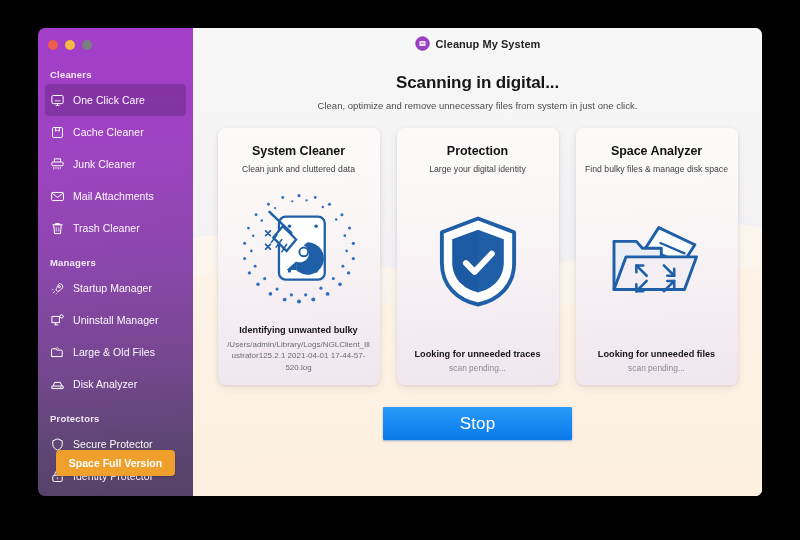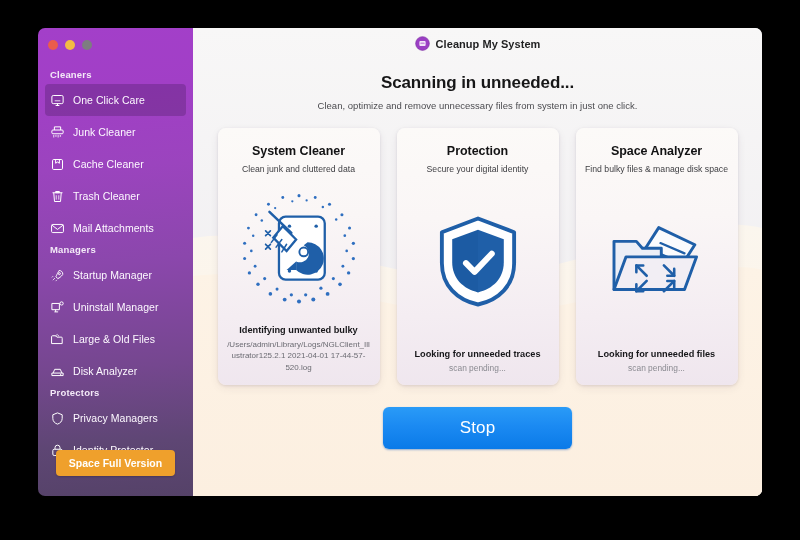--- a/index.html
+++ b/index.html
@@ -22,21 +22,21 @@
   .tl { width:10px; height:10px; border-radius:50%; }
   .tl.red   { background:#eb5c4c; }
   .tl.yellow{ background:#f3bb43; }
   .tl.gray  { background:#7d7d80; }
 
   .sec-title {
     font-size:9.5px; font-weight:bold; letter-spacing:.2px;
     color:#f4eaf8; padding:0 12px 4px 12px;
   }
   .sec-first { margin-top:19px; }
-  .sec-gap { }
+  .sec-gap { margin-top:13px; }
 
   .nav-item {
     display:flex; align-items:center; gap:8px;
     height:32px; margin:0 7px; padding:0 5px;
     border-radius:4px; cursor:default;
   }
   .nav-item.active { background:rgba(90,35,115,.40); }
   .nav-label { font-size:10.5px; color:#fdf9ff; letter-spacing:.05px; white-space:nowrap; }
   .nav-ico { width:15px; height:15px; flex:0 0 15px; display:block; }
   .nav-ico svg { display:block; width:15px; height:15px; }
@@ -69,21 +69,21 @@
     padding:16px 9px 12px; text-align:center; overflow:hidden;justify-content:flex-end;
   }
   .card-title { font-size:12.5px; font-weight:bold; color:#131314; letter-spacing:-.05px; }
   .card-sub   { margin-top:6px; font-size:8.7px; color:#3e3e42; line-height:1.25; }
   .card-art   { flex:1; display:flex; align-items:center; justify-content:center; width:100%; }
   .card-status{ font-size:9.2px; font-weight:bold; color:#17171a; }
   .card-detail{ margin-top:4px; font-size:8px; color:#6b6b72; line-height:1.42; word-break:break-word; }
   .card-pending{ margin-top:4px; font-size:8.4px; color:#8a8a91; }
 
   #stop {
-    margin-top:22px; width:189px; height:42px; border:none; border-radius:6px;
+    margin-top:22px; width:189px; height:33px; border:none; border-radius:1px;
     background:linear-gradient(180deg,#2a9bf7 0%,#1b8af2 45%,#0a7ae8 100%);
     color:#fff; font-size:17px; letter-spacing:.1px; cursor:pointer;
     box-shadow:0 1px 2px rgba(10,90,190,.45);
   }
 </style>
 </head>
 <body>
 
 <div id="window">
 
@@ -102,56 +102,56 @@
             <rect x="3" y="4" width="18" height="13" rx="2.2"></rect>
             <path d="M9 20h6M12 17v3"></path>
             <path d="M7.5 12.5h9" stroke-width="1.3"></path>
           </svg>
         </span>
       <span class="nav-label">One Click Care</span>
     </div>
     <div class="nav-item">
       <span class="nav-ico">
           <svg viewBox="0 0 24 24" fill="none" stroke="#fff" stroke-width="1.6">
+            <rect x="4" y="4" width="16" height="16" rx="2"></rect>
+            <path d="M9 4v6l3-2 3 2V4"></path>
+          </svg>
+        </span>
+      <span class="nav-label">Cache Cleaner</span>
+    </div>
+    <div class="nav-item">
+      <span class="nav-ico">
+          <svg viewBox="0 0 24 24" fill="none" stroke="#fff" stroke-width="1.6">
             <rect x="3" y="8" width="18" height="6" rx="1.6"></rect>
             <path d="M7 8V3h10v5"></path>
             <path d="M6 16v4M9.5 16v3M13 16v4M16.5 16v3" stroke-width="1.3"></path>
           </svg>
         </span>
       <span class="nav-label">Junk Cleaner</span>
     </div>
     <div class="nav-item">
       <span class="nav-ico">
           <svg viewBox="0 0 24 24" fill="none" stroke="#fff" stroke-width="1.6">
-            <rect x="4" y="4" width="16" height="16" rx="2"></rect>
-            <path d="M9 4v6l3-2 3 2V4"></path>
-          </svg>
-        </span>
-      <span class="nav-label">Cache Cleaner</span>
+            <rect x="2.5" y="5.5" width="19" height="13" rx="1.8"></rect>
+            <path d="M3 6.5l9 7 9-7"></path>
+          </svg>
+        </span>
+      <span class="nav-label">Mail Attachments</span>
     </div>
     <div class="nav-item">
       <span class="nav-ico">
           <svg viewBox="0 0 24 24" fill="none" stroke="#fff" stroke-width="1.6">
             <path d="M4 6h16"></path>
             <path d="M6 6l1.2 14h9.6L18 6"></path>
             <path d="M9 4h6v2H9z"></path>
             <path d="M10 10v7M14 10v7" stroke-width="1.2"></path>
           </svg>
         </span>
       <span class="nav-label">Trash Cleaner</span>
     </div>
-    <div class="nav-item">
-      <span class="nav-ico">
-          <svg viewBox="0 0 24 24" fill="none" stroke="#fff" stroke-width="1.6">
-            <rect x="2.5" y="5.5" width="19" height="13" rx="1.8"></rect>
-            <path d="M3 6.5l9 7 9-7"></path>
-          </svg>
-        </span>
-      <span class="nav-label">Mail Attachments</span>
-    </div>
 
     <div class="sec-title sec-gap">Managers</div>
 
     <div class="nav-item">
       <span class="nav-ico">
           <svg viewBox="0 0 24 24" fill="none" stroke="#fff" stroke-width="1.6">
             <path d="M14.5 4c3.5 0 6 2.5 6 6 0 0-3 5-8 7l-3-3c2-5 5-10 5-10z"></path>
             <circle cx="15" cy="9" r="1.6"></circle>
             <path d="M8 16l-3.5 3.5M5 13l-2 2M11 19l-2 2" stroke-width="1.2"></path>
           </svg>
@@ -189,21 +189,21 @@
     </div>
 
     <div class="sec-title sec-gap">Protectors</div>
 
     <div class="nav-item">
       <span class="nav-ico">
           <svg viewBox="0 0 24 24" fill="none" stroke="#fff" stroke-width="1.6">
             <path d="M12 3l7.5 3v6c0 4.3-3.1 7.6-7.5 9-4.4-1.4-7.5-4.7-7.5-9V6z"></path>
           </svg>
         </span>
-      <span class="nav-label">Privacy Managers</span>
+      <span class="nav-label">Secure Protector</span>
     </div>
     <div class="nav-item">
       <span class="nav-ico">
           <svg viewBox="0 0 24 24" fill="none" stroke="#fff" stroke-width="1.6">
             <rect x="4.5" y="10" width="15" height="10" rx="2.2"></rect>
             <path d="M8 10V7.5a4 4 0 018 0V10"></path>
             <path d="M12 13.5v3" stroke-width="1.3"></path>
           </svg>
         </span>
       <span class="nav-label">Identity Protector</span>
@@ -243,21 +243,21 @@
           <svg viewBox="0 0 24 24" width="15" height="15">
             <circle cx="12" cy="12" r="11" fill="#9b3fc4"></circle>
             <circle cx="12" cy="12" r="11" fill="none" stroke="#7d2fa3" stroke-width="1"></circle>
             <rect x="7" y="8" width="10" height="8" rx="1.6" fill="#f2e6f8"></rect>
             <rect x="8.6" y="10.6" width="6.8" height="1.5" rx=".7" fill="#9b3fc4"></rect>
           </svg>
         </span>
         <span id="app-title">Cleanup My System</span>
       </div>
 
-      <h1 id="headline">Scanning in unneeded...</h1>
+      <h1 id="headline">Scanning in digital...</h1>
       <p id="subhead">Clean, optimize and remove unnecessary files from system in just one click.</p>
 
       <div id="cards">
 
         <div class="card">
           <div class="card-title">System Cleaner</div>
           <div class="card-sub">Clean junk and cluttered data</div>
           <div class="card-art">
             <svg viewBox="0 0 130 130" width="124" height="124">
               <g fill="#2f6fc0">
@@ -324,21 +324,21 @@
                   <path d="M30 59 l5 5 M35 59 l-5 5"></path>
               </g>
             </svg>
           </div>
           <div class="card-status">Identifying unwanted bulky</div>
           <div class="card-detail">/Users/admin/Library/Logs/NGLClient_Illustrator125.2.1 2021-04-01 17-44-57-520.log</div>
         </div>
 
         <div class="card">
           <div class="card-title">Protection</div>
-          <div class="card-sub">Secure your digital identity</div>
+          <div class="card-sub">Large your digital identity</div>
           <div class="card-art">
             <svg viewBox="0 0 100 110" width="86" height="95">
               <path d="M50 5 L92 21 v36 c0 26-18 43-42 48 C26 100 8 83 8 57 V21 Z" fill="#fff" stroke="#1f5fa8" stroke-width="4.5" stroke-linejoin="round"></path>
               <path d="M50 18 L80 29 v27c0 19-13 31-30 35 V18 Z" fill="#1f5fa8"></path>
               <path d="M50 18 L20 29 v27c0 19 13 31 30 35 V18 Z" fill="#1c5ba3"></path>
               <path d="M36 57 l10 10 l20 -21" fill="none" stroke="#fff" stroke-width="7" stroke-linecap="round" stroke-linejoin="round"></path>
             </svg>
           </div>
           <div class="card-status">Looking for unneeded traces</div>
           <div class="card-pending">scan pending...</div>

